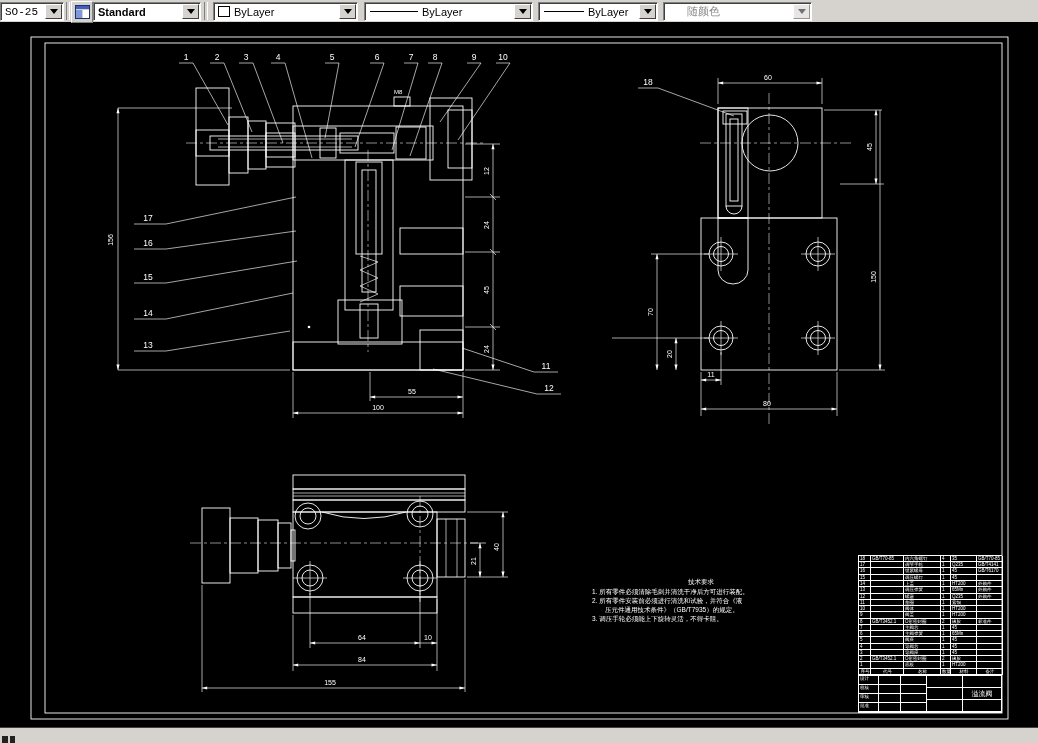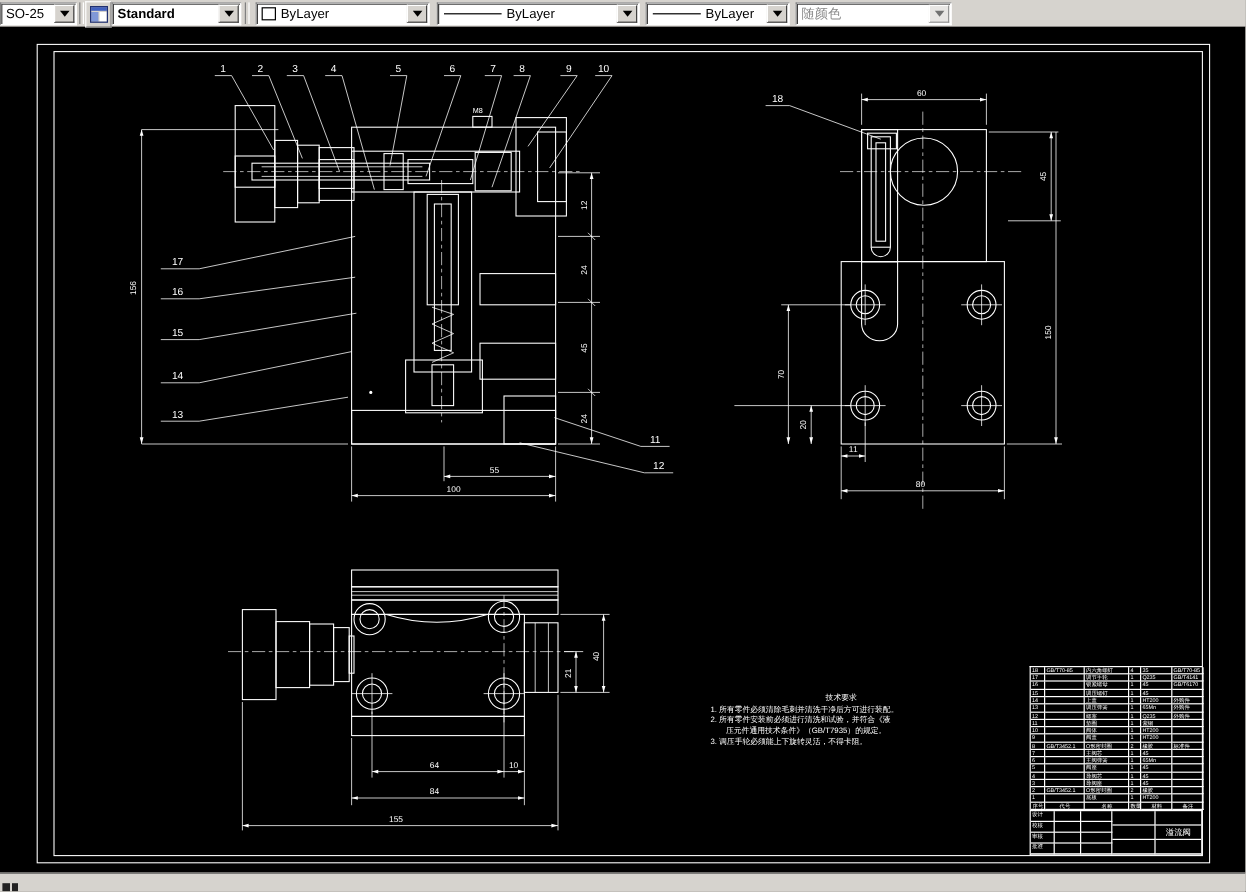--- a/index.html
+++ b/index.html
@@ -65,21 +65,21 @@
   .dim{stroke:#fff;stroke-width:0.65;fill:none;}
   text.d{font-size:7px;}
   text.c{font-size:8.5px;}
   text.s{font-size:6px;}
 </style>
 </head>
 <body>
 <div id="app">
 
 <div id="toolbar">
-  <div class="combo" style="left:0;width:62px;">
+  <div class="combo" style="left:0;width:62px;font-family:Liberation Mono, monospace;">
     <span class="txt">SO-25</span>
     <span class="arrowbtn">
           <span class="tri"></span>
         </span>
   </div>
   <div class="sep" style="left:66px;"></div>
   <div class="toolbtn" style="left:71px;">
     <span class="dimicon"></span>
   </div>
   <div class="combo" style="left:93px;width:106px;font-weight:bold;">
@@ -103,21 +103,21 @@
           <span class="tri"></span>
         </span>
   </div>
   <div class="combo" style="left:538px;width:118px;">
     <span class="lineglyph thin" style="width:40px;"></span>
     <span class="txt">ByLayer</span>
     <span class="arrowbtn">
           <span class="tri"></span>
         </span>
   </div>
-  <div class="combo" style="left:663px;width:128px;">
+  <div class="combo" style="left:663px;width:128px;padding-left:19px;">
     <span class="txt grayed">随颜色</span>
     <span class="arrowbtn" style="opacity:.55">
           <span class="tri"></span>
         </span>
   </div>
 </div>
 
 <svg width="1038" height="743" viewBox="0 0 1038 743">
   <defs>
     <pattern id="h1" width="5" height="5" patternUnits="userSpaceOnUse" patternTransform="rotate(45)">

